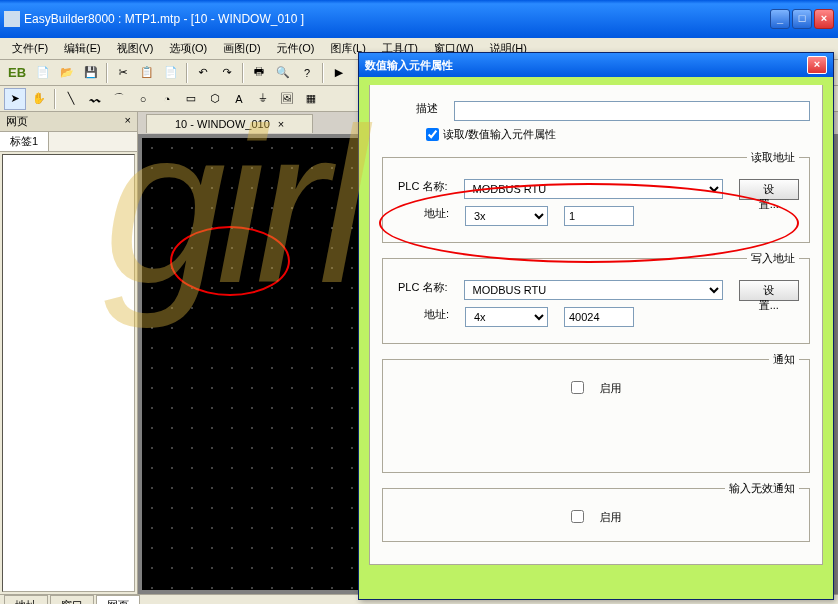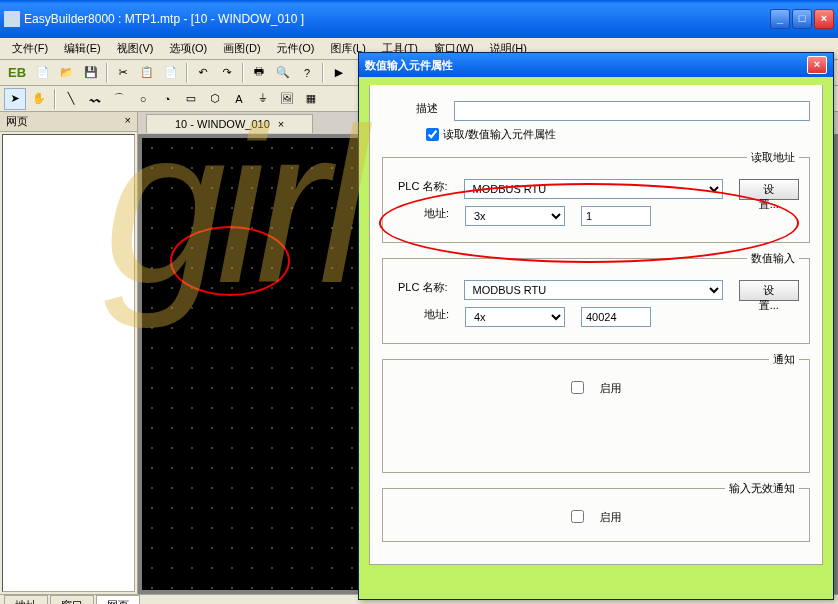--- a/index.html
+++ b/index.html
@@ -58,21 +58,21 @@
 .lbl-r { width: 56px; text-align: right; }
 input[type=text], select { border: 1px solid #7f9db9; padding: 2px 4px; height: 20px; background: #fff; }
 .desc-input { flex: 1; }
 .chk { display: flex; align-items: center; gap: 4px; margin-left: 44px; }
 .chk input { width: 13px; height: 13px; }
 
 fieldset { border: 1px solid #aca899; padding: 8px 10px 10px; margin: 8px 0; }
 legend { padding: 0 4px; text-align: right; }
 .btn { border: 1px solid #707070; background: linear-gradient(#fdfdfd,#e0e0e0); padding: 2px 14px; height: 21px; cursor: pointer; }
 .sel-plc { width: 266px; }
-.sel-addr { width: 100px; }
+.sel-addr { width: 83px; }
 .addr-num { width: 70px; }
 
 .watermark { position: absolute; left: 104px; top: 80px; font-size: 220px; font-family: Liberation Sans, sans-serif; color: rgba(220,180,60,0.4); font-style: italic; pointer-events: none; z-index: 999; letter-spacing: -10px; }
 </style>
 </head>
 <body>
 
 <div class="titlebar">
   <div class="icon"></div>
   <div class="title">EasyBuilder8000 : MTP1.mtp - [10 - WINDOW_010 ]</div>
@@ -133,20 +133,23 @@
   <div class="tbtn">🖼</div>
   <div class="tbtn">▦</div>
 </div>
 
 <div class="workspace">
   <div class="leftpanel">
     <div class="hdr">
         <span>网页</span>
         <span>×</span>
       </div>
+    <div class="tabrow">
+        <div class="lefttab">标签1</div>
+      </div>
     <div class="body"></div>
   </div>
   <div class="canvaswrap">
     <div class="doctab">
       <div class="tab"><span>10 - WINDOW_010</span><span class="x">×</span></div>
     </div>
     <div class="canvas">
       <div class="dotgrid"></div>
       <div class="red-circle" style="left:28px;top:88px;width:120px;height:70px"></div>
     </div>
@@ -184,21 +187,21 @@
           <button class="btn">设置...</button>
         </div>
         <div class="row">
           <span class="lbl-r">地址:</span>
           <select class="sel-addr"><option>3x</option></select>
           <input type="text" class="addr-num" value="1" style="">
         </div>
       </fieldset>
 
       <fieldset>
-        <legend>数值输入</legend>
+        <legend>写入地址</legend>
         <div class="row">
           <span class="lbl-r">PLC 名称:</span>
           <select class="sel-plc"><option>MODBUS RTU</option></select>
           <button class="btn">设置...</button>
         </div>
         <div class="row">
           <span class="lbl-r">地址:</span>
           <select class="sel-addr"><option>4x</option></select>
           <input type="text" class="addr-num" value="40024" style="">
         </div>

